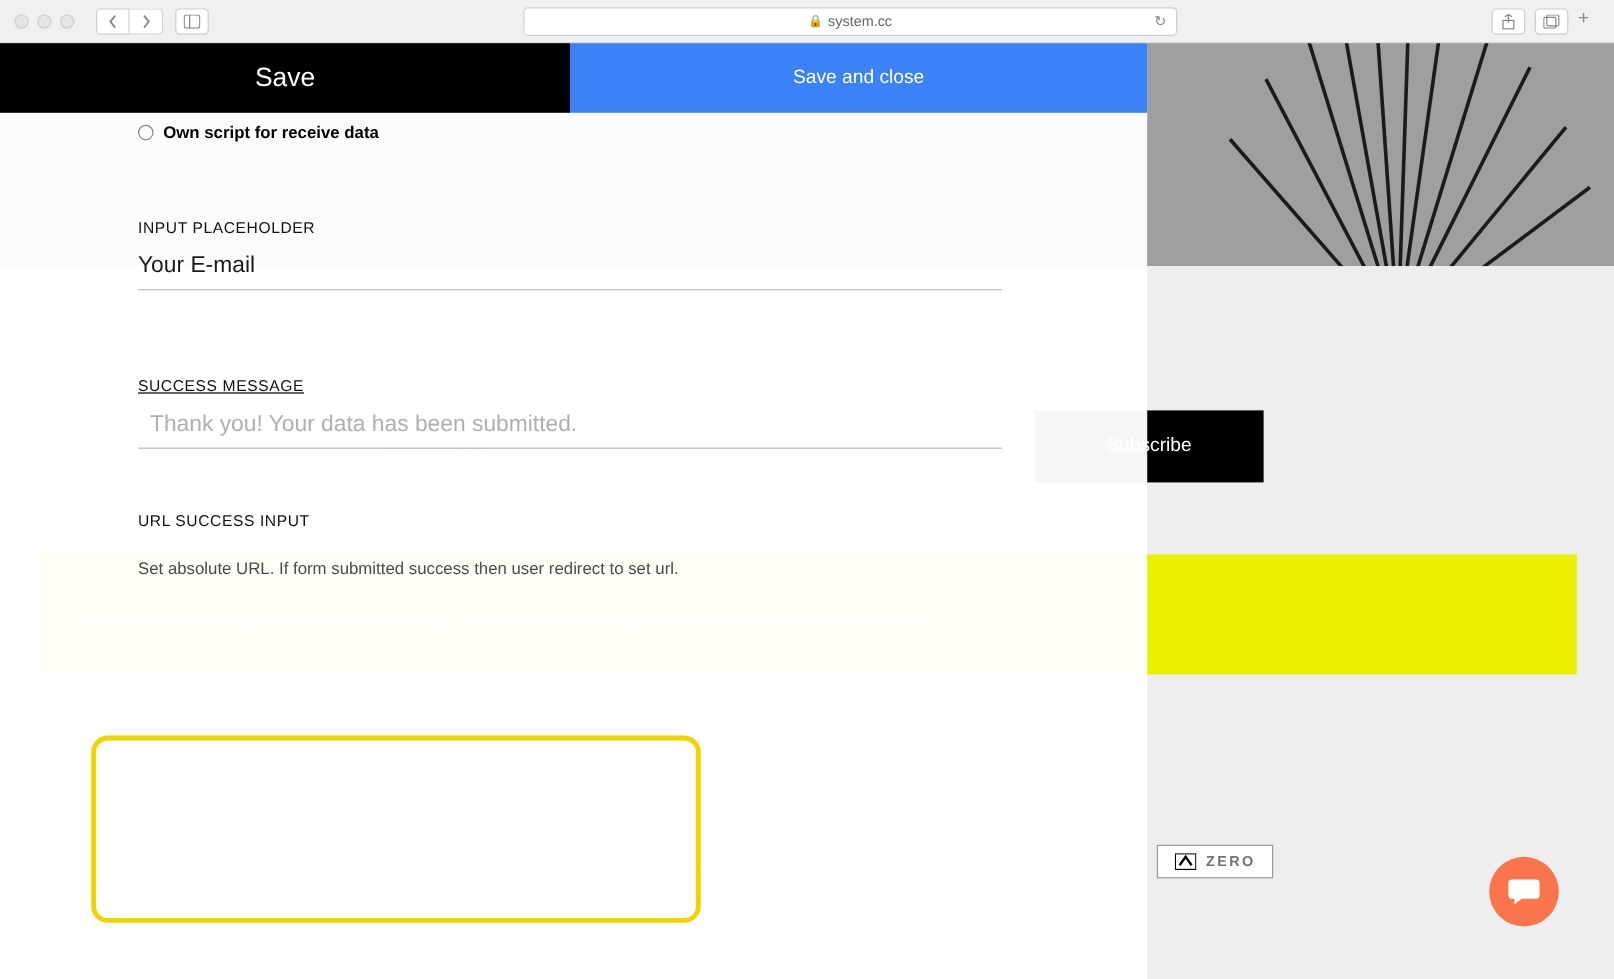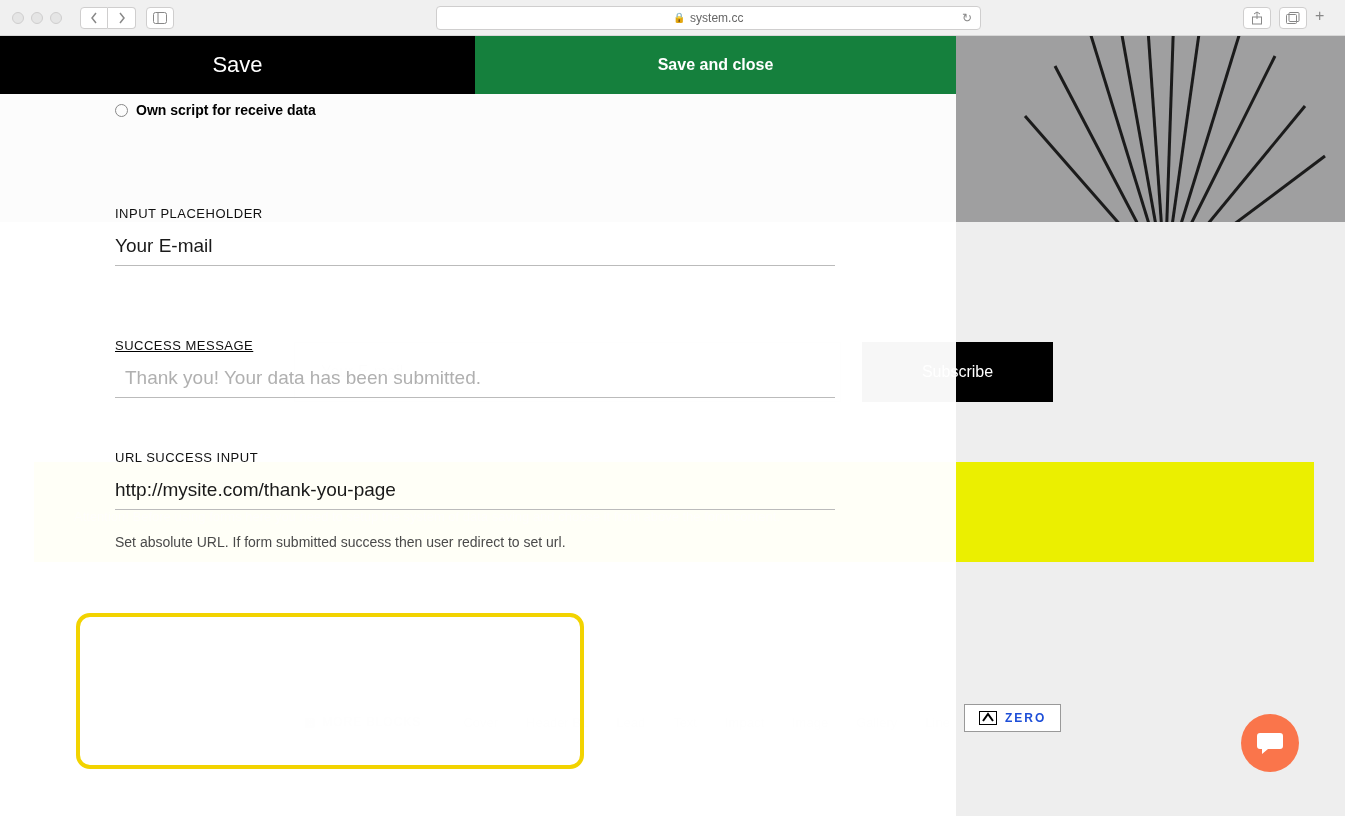--- a/index.html
+++ b/index.html
@@ -32,32 +32,32 @@
     .bg-light-left { position:absolute; top:186px; left:0; width:34px; height:594px; background:#eee; }
 
     
     .preview-email { position:absolute; top:306px; left:294px; width:547px; height:60px; background:#fff; border:1px solid #e0e0e0; color:#c6c6c6; font-size:16px; padding:0 26px; display:flex; align-items:center; }
     .preview-sub { position:absolute; top:306px; left:862px; width:191px; height:60px; background:#000; color:#fff; display:flex; align-items:center; justify-content:center; font-size:16px; font-weight:500; }
     .attention-strip { position:absolute; top:473px; left:74px; width:860px; color:#edd39c; font-size:13px; }
 
     
     .blocks-bar { position:absolute; top:672px; left:290px; display:flex; align-items:center; gap:28px; font-size:13px; color:#cfcfcf; }
     .more-blocks { background:#e8e8e8; color:#d5d5d5; padding:7px 14px; font-size:12px; letter-spacing:1px; display:flex; gap:6px; align-items:center;}
-    .zero-btn { position:absolute; top:668px; left:964px; border:1px solid #999; padding:6px 14px; font-size:12px; letter-spacing:2px; font-weight:bold; display:flex; gap:8px; align-items:center; color:#1d4ed8; background:#fff;}
+    .zero-btn { position:absolute; top:668px; left:964px; border:1px solid #999; padding:6px 14px; font-size:12px; letter-spacing:2px; font-weight:bold; display:flex; gap:8px; align-items:center; color:#737373; background:#fff;}
 
     
     .modal { position:absolute; top:36px; left:0; width:956px; height:780px; background:rgba(255,255,255,0.97); }
     
     .top-buttons { display:flex; height:58px; }
     .save-btn { flex:0 0 475px; background:#000; color:#fff; display:flex; align-items:center; justify-content:center; font-size:22px; }
-    .save-close-btn { flex:1; background:#15803d; color:#fff; display:flex; align-items:center; justify-content:center; font-size:16px;font-weight:bold; }
+    .save-close-btn { flex:1; background:#3b82f6; color:#fff; display:flex; align-items:center; justify-content:center; font-size:16px; }
 
     .form-area { padding: 0 115px; padding-top: 4px; position:relative; height:722px; }
 
-    .radio-row { display:flex; align-items:center; gap:8px; margin-top:4px; margin-bottom:88px; }
+    .radio-row { display:flex; align-items:center; gap:8px; margin-top:4px; margin-bottom:64px; }
     .radio-circle { width:13px; height:13px; border:1px solid #888; border-radius:50%; display:inline-block; }
     .radio-label { font-size:14px; font-weight:bold; }
 
     .field-label { font-size:13px; letter-spacing:0.5px; color:#111; margin-bottom:10px; }
     .field-input { width:720px; border:none; border-bottom:1px solid #bbb; font-size:19px; padding:4px 0 8px 0; outline:none; background:transparent; color:#1a1a1a; }
     .field-input::placeholder { color:#b0b0b0; }
     .field-block { margin-bottom:72px;margin-top:20px; }
     .field-hint { font-size:14px; color:#4a4a4a; margin-top:24px; }
 
     .highlight-box { position:absolute; border:4px solid #f2d300; border-radius:14px; left:76px; top:519px; width:508px; height:156px; pointer-events:none; }
@@ -181,21 +181,20 @@
     </div>
 
 
     <div class="field-block" style="margin-bottom:52px;text-decoration:underline;">
       <div class="field-label">SUCCESS MESSAGE</div>
       <input class="field-input" style="padding-left: 10px;" placeholder="Thank you! Your data has been submitted.">
     </div>
 
     <div class="field-block">
       <div class="field-label">URL SUCCESS INPUT</div>
-      <input class="field-input" value="http://mysite.com/thank-you-page" style="">
       <div class="field-hint">Set absolute URL. If form submitted success then user redirect to set url.</div>
     </div>
 
     <div class="highlight-box"></div>
   </div>
 </div>
 
 <div class="chat-fab">
   <svg width="28" height="26" viewBox="0 0 28 26">
     <path d="M4 3h20a3 3 0 0 1 3 3v10a3 3 0 0 1-3 3H12l-6 5v-5H4a3 3 0 0 1-3-3V6a3 3 0 0 1 3-3z" fill="#fff"></path>

